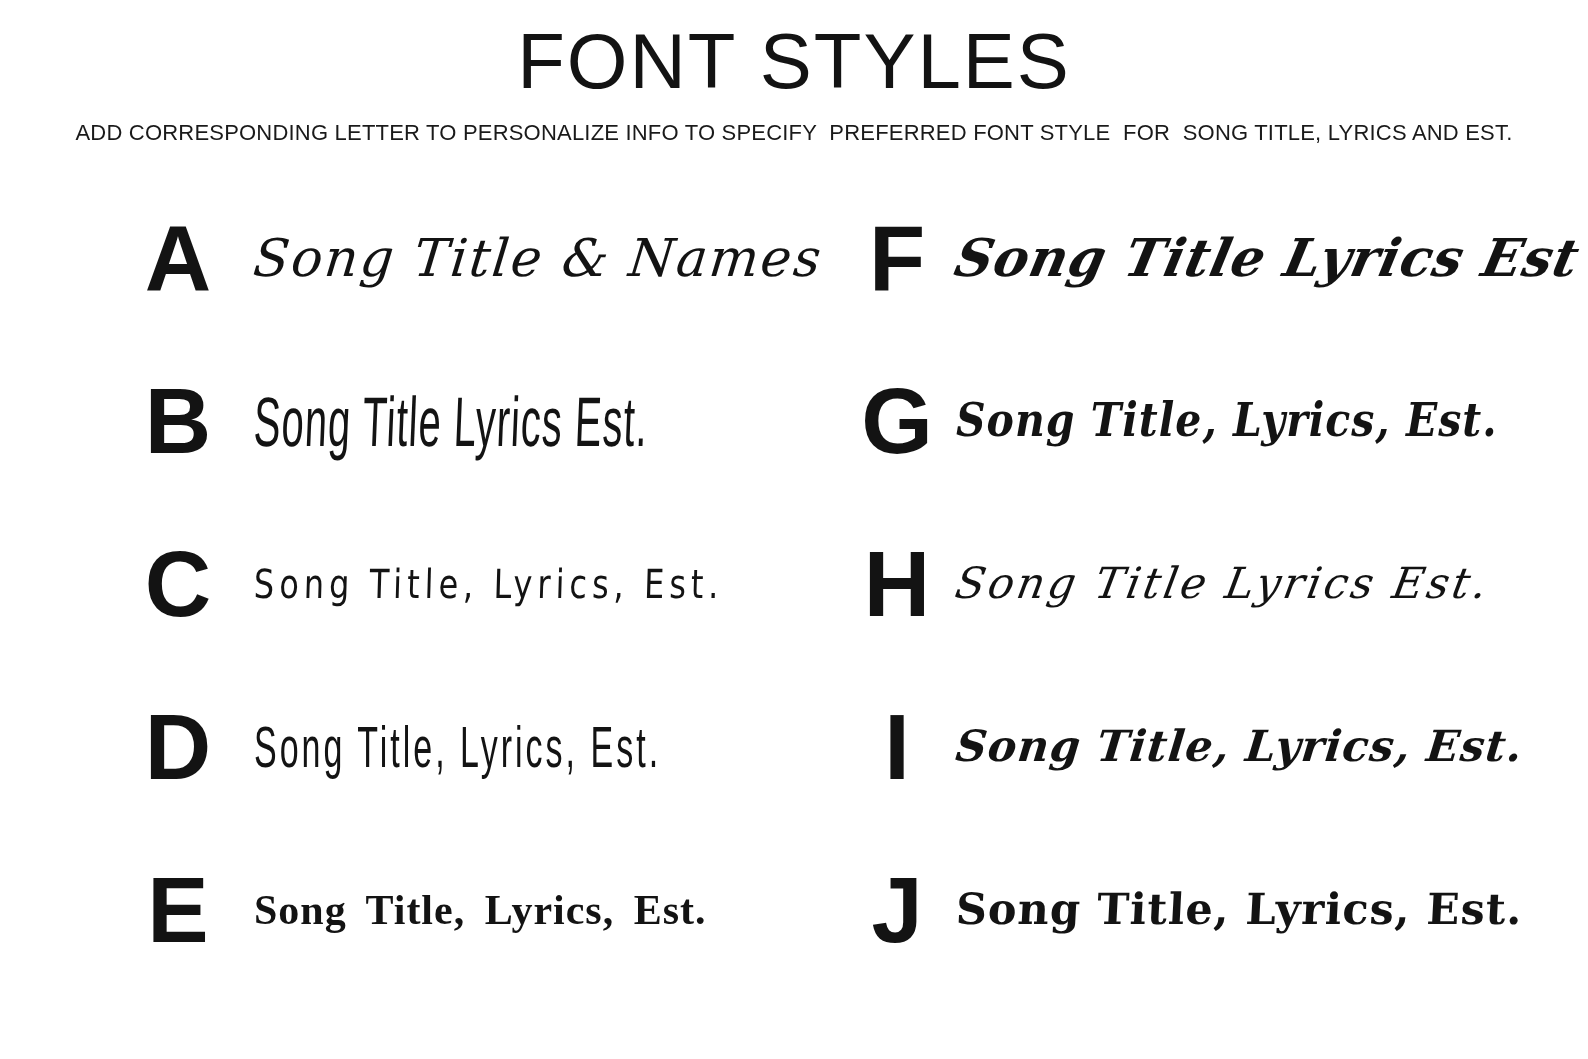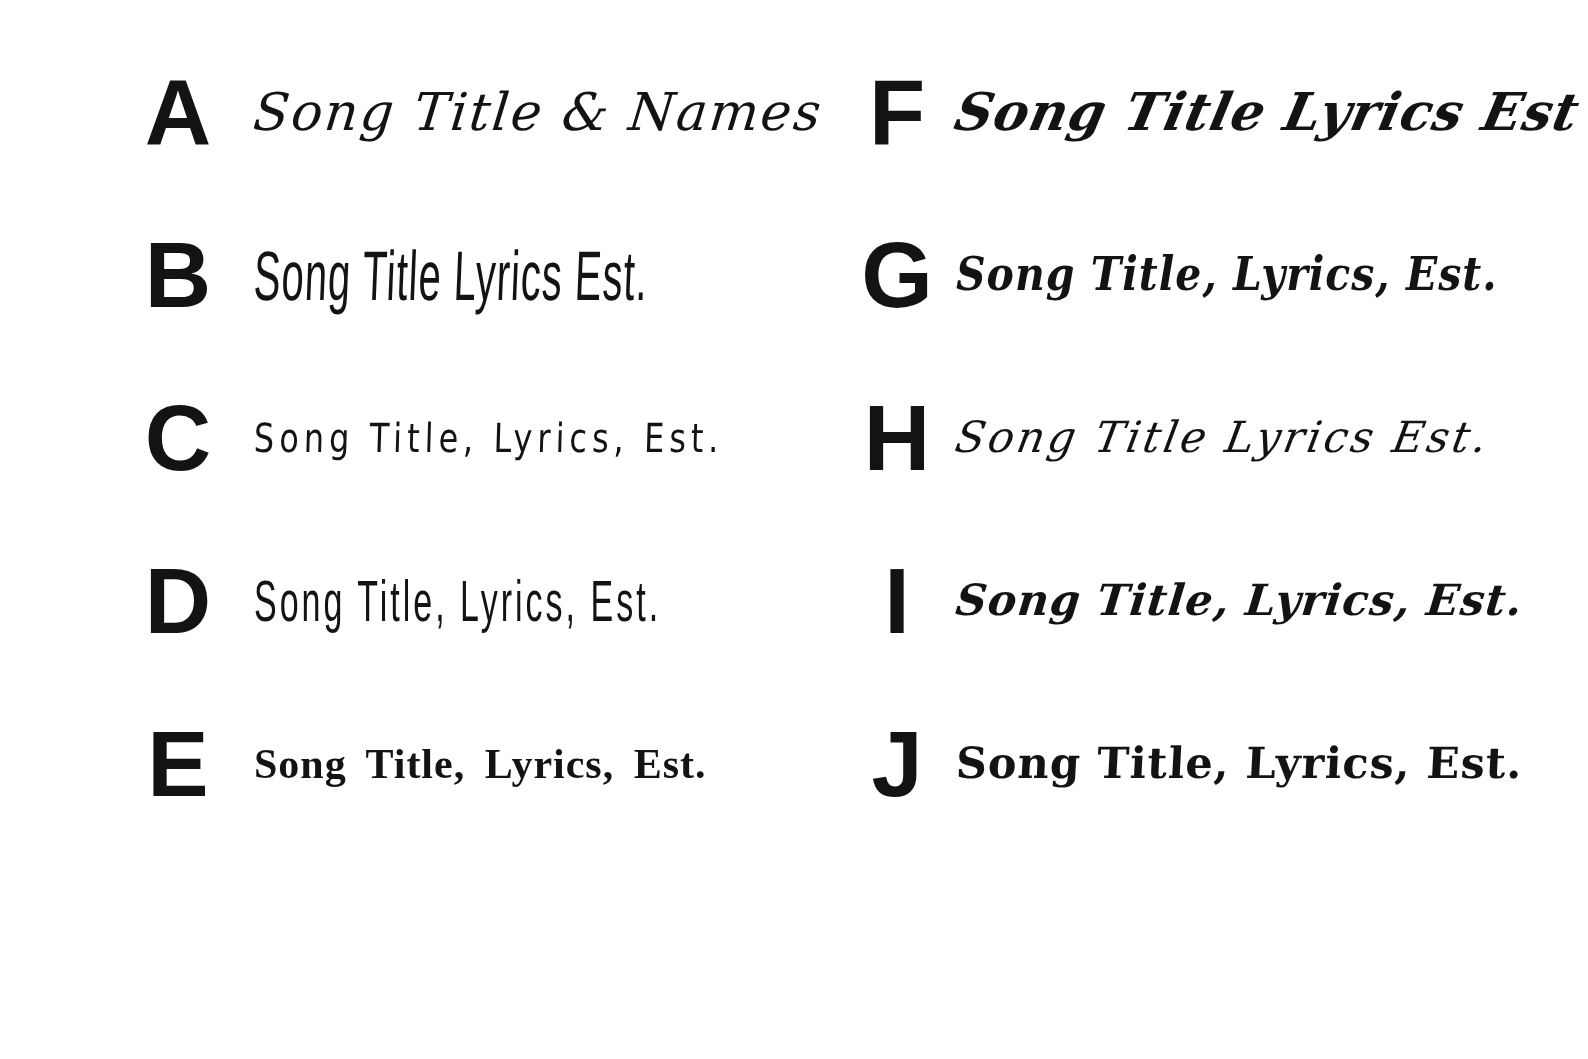--- a/index.html
+++ b/index.html
@@ -86,20 +86,24 @@
   .s-h { font-family: "DejaVu Serif", serif; font-style: italic; font-size: 43px; letter-spacing: 3px; transform: skewX(-10deg); }
   
   .s-i { font-family: "DejaVu Serif", serif; font-style: italic; font-weight: 700; font-size: 43px; letter-spacing: 1px; transform: skewX(-6deg); }
   
   .s-j { font-family: "DejaVu Serif", serif; font-weight: 700; font-size: 43px; letter-spacing: 1px; transform: skewX(-3deg); }
 </style>
 </head>
 <body>
 
 <div class="canvas">
+  <header>
+    <h1 class="title">FONT STYLES</h1>
+    <p class="subtitle">ADD CORRESPONDING LETTER TO PERSONALIZE INFO TO SPECIFY  PREFERRED FONT STYLE  FOR  SONG TITLE, LYRICS AND EST.</p>
+  </header>
 
   <div class="columns">
     <div class="col col-left">
       <div class="row">
         <span class="letter">A</span>
         <span class="sample s-a">Song Title &amp; Names</span>
       </div>
       <div class="row">
         <span class="letter">B</span>
         <span class="sample s-b">Song Title Lyrics Est.</span>

